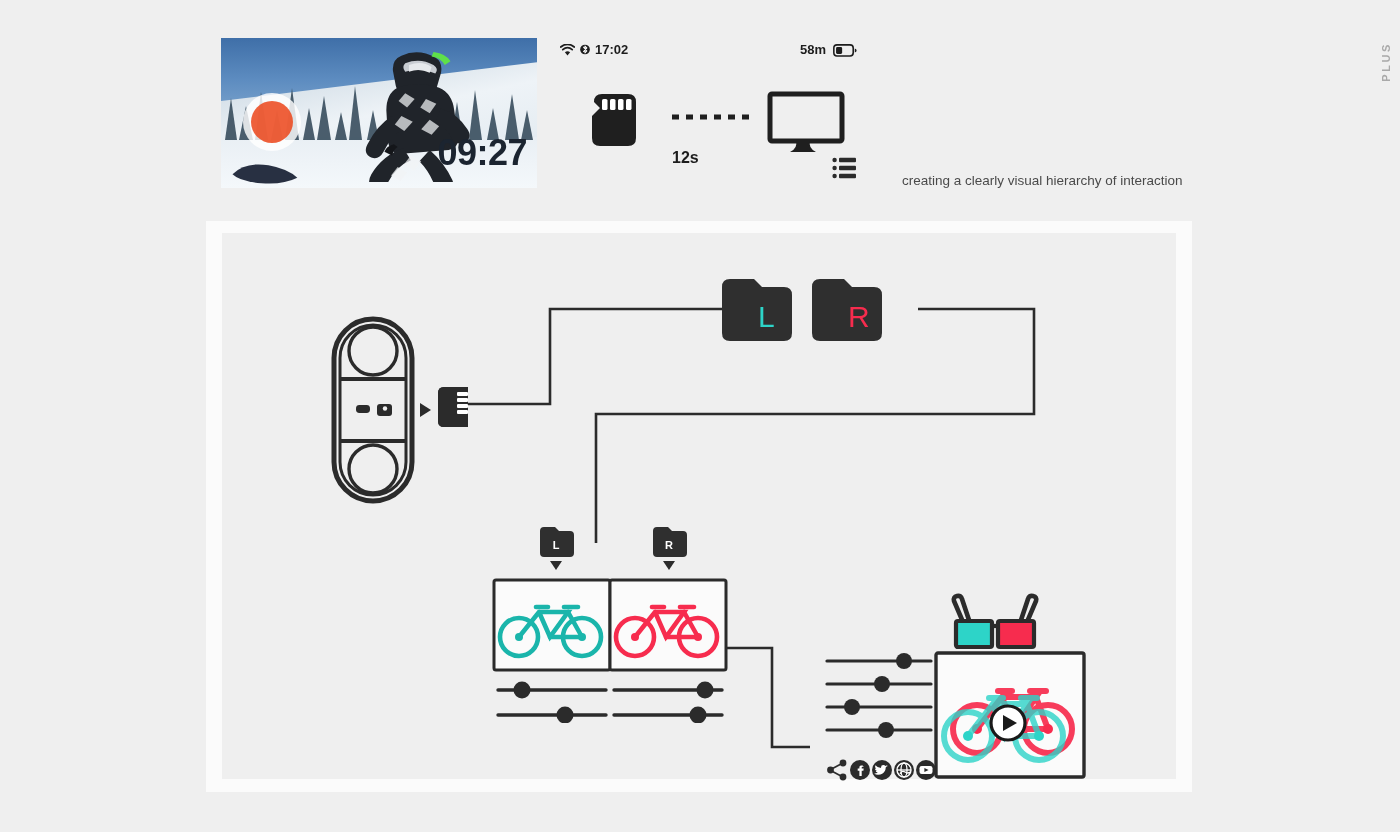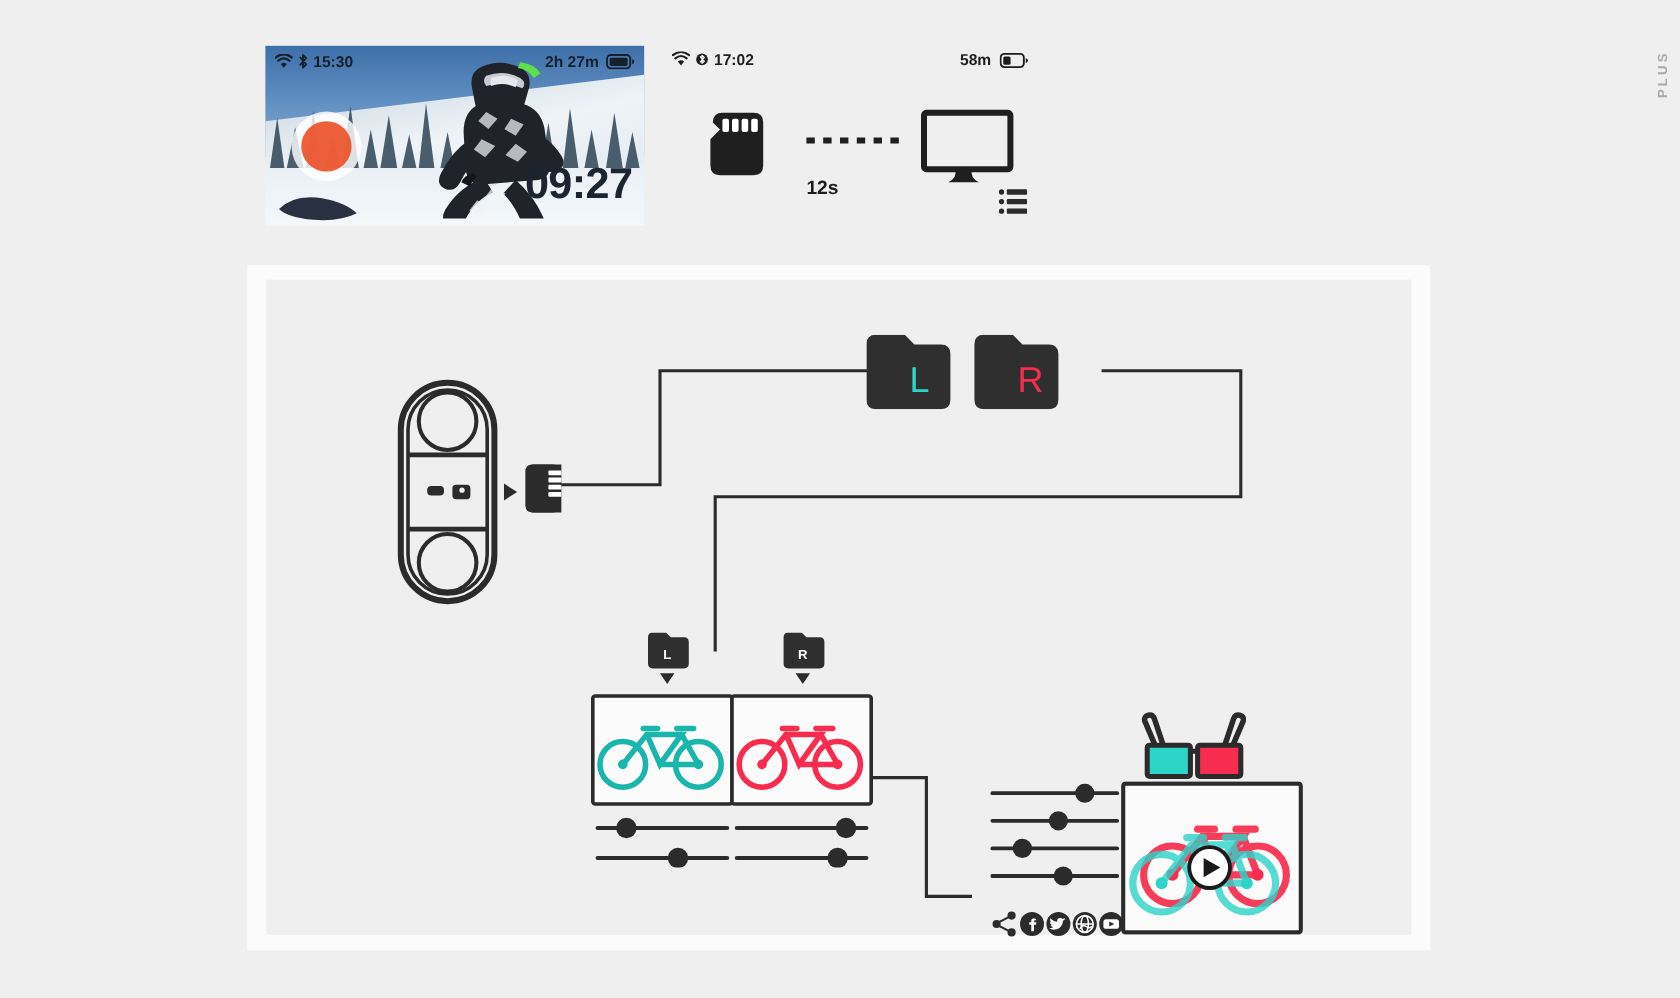--- a/index.html
+++ b/index.html
@@ -63,21 +63,21 @@
     display: flex; align-items: center; justify-content: center;
   }
   .rec-dot {
     width: 42px; height: 42px; border-radius: 50%;
     background: #ec4a20; opacity: .88;
   }
 
   
   .xfer-status {
     position: absolute; left: 560px; top: 42px;
-    display: flex; align-items: center; gap: 5px;
+    display: flex; align-items: flex-end; gap: 5px;
     font-size: 13px; font-weight: bold; color: #1d1d1d;
   }
   .xfer-batt {
     position: absolute; left: 800px; top: 42px;
     display: flex; align-items: flex-end; gap: 7px;
     font-size: 13px; font-weight: bold; color: #1d1d1d;
   }
   .xfer-row { position: absolute; left: 588px; top: 90px; width: 260px; height: 62px; }
   .xfer-dur {
     position: absolute; left: 672px; top: 118px;
@@ -170,41 +170,20 @@
         <path d="M66 14 q16 -6 30 2 q6 4 2 9 q-16 -7 -32 -2 q-4 -5 0 -9 z" fill="#c8ccd2"></path>
         <path d="M70 16 q14 -5 24 2 l-2 6 q-11 -5 -22 -1 z" fill="#e6e9ec"></path>
         <path d="M96 2 q14 2 18 10 l-6 4 q-5 -8 -14 -9 z" fill="#5fe04a"></path>
         <path d="M54 100 q-8 2 -10 8 l8 4 q2 -7 6 -9 z" fill="#14161a"></path>
       </svg>
       <svg class="board" viewBox="0 0 80 30">
         <path d="M4 18 q14 -14 40 -10 q22 4 32 14 q-16 8 -40 6 q-24 -2 -32 -10 z" fill="#283042"></path>
       </svg>
     </div>
 
-    <div class="status-bar">
-      <span class="status-left">
-        <svg width="15" height="13" viewBox="0 0 16 14">
-          <path d="M8 12.4 L5.2 8.9 Q8 6.6 10.8 8.9 Z" fill="#16202c"></path>
-          <path d="M2.9 6.1 Q8 1.8 13.1 6.1" stroke="#16202c" stroke-width="1.9" fill="none" stroke-linecap="round"></path>
-          <path d="M0.7 3.2 Q8 -2.6 15.3 3.2" stroke="#16202c" stroke-width="1.9" fill="none" stroke-linecap="round"></path>
-        </svg>
-        <svg width="9" height="14" viewBox="0 0 10 16">
-          <path d="M2 4 L8 11 L5 14 V2 L8 5 L2 12" stroke="#16202c" stroke-width="1.8" fill="none" stroke-linejoin="round"></path>
-        </svg>
-        <span>15:30</span>
-      </span>
-      <span class="status-right">
-        <span>2h 27m</span>
-        <svg width="24" height="13" viewBox="0 0 26 14">
-          <rect x="0.9" y="0.9" width="21" height="12" rx="3.4" fill="none" stroke="#16202c" stroke-width="1.7"></rect>
-          <rect x="3.3" y="3.3" width="16.2" height="7.4" rx="1.6" fill="#16202c"></rect>
-          <path d="M23.6 4.8 v4.4 q2 -0.4 2 -2.2 q0 -1.8 -2 -2.2 z" fill="#16202c"></path>
-        </svg>
-      </span>
-    </div>
 
     <div class="rec-btn">
       <div class="rec-dot"></div>
     </div>
     <div class="shot-time">09:27</div>
   </div>
 
   <div class="xfer-status">
     <svg width="15" height="13" viewBox="0 0 16 14">
       <path d="M8 12.4 L5.2 8.9 Q8 6.6 10.8 8.9 Z" fill="#1d1d1d"></path>
@@ -253,20 +232,21 @@
     <svg width="24" height="22" viewBox="0 0 24 22">
       <g fill="#2b2b2b">
         <circle cx="2.6" cy="3" r="2.2"></circle>
           <rect x="7" y="0.8" width="17" height="4.4" rx="1"></rect>
         <circle cx="2.6" cy="11" r="2.2"></circle>
           <rect x="7" y="8.8" width="17" height="4.4" rx="1"></rect>
         <circle cx="2.6" cy="19" r="2.2"></circle>
           <rect x="7" y="16.8" width="17" height="4.4" rx="1"></rect>
       </g>
     </svg>
+    <span class="caption-text">creating a clearly visual hierarchy of interaction</span>
   </div>
 
   <div class="panel-outer">
     <div class="panel-inner">
       <div class="stage">
 
         <svg width="954" height="546" viewBox="0 0 954 546">
           <g fill="none" stroke="#2b2b2b" stroke-width="2.6">
 
             <path d="M240 171 H328 V76 H524"></path>

